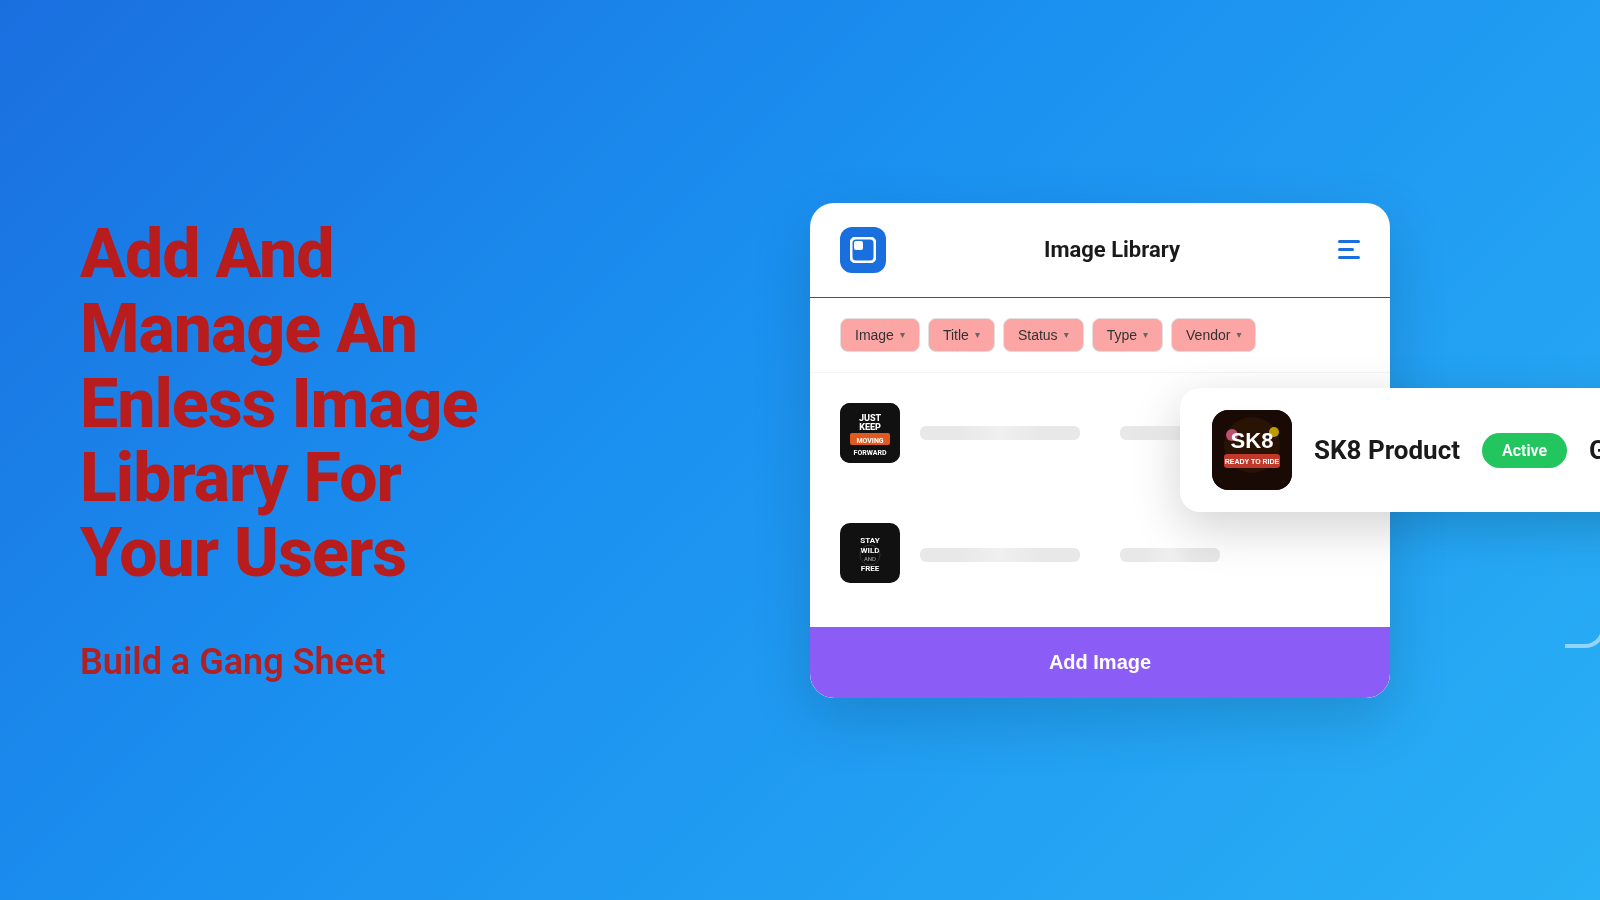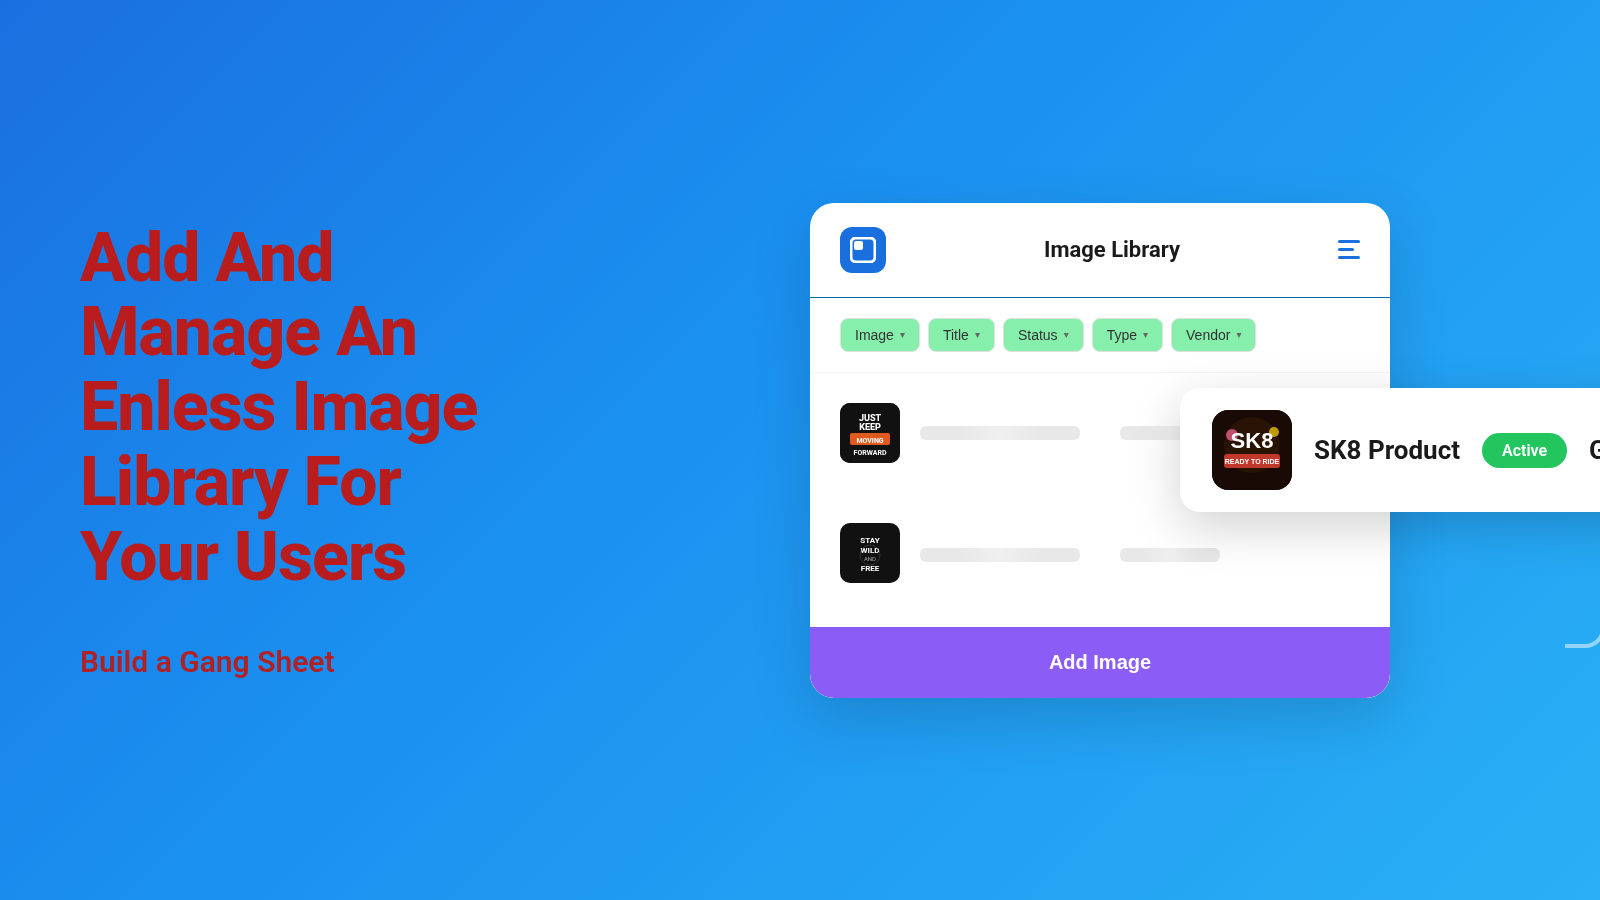--- a/index.html
+++ b/index.html
@@ -24,21 +24,21 @@
 
     .main-heading {
       font-size: 68px;
       font-weight: 800;
       line-height: 1.1;
       margin-bottom: 50px;
       letter-spacing: -1px;
     }
 
     .sub-heading {
-      font-size: 30px;
+      font-size: 36px;
       font-weight: 600;
       opacity: 0.95;
     }
 
     
     .right-section {
       flex: 1;
       display: flex;
       justify-content: center;
       align-items: center;
@@ -110,21 +110,21 @@
       border-bottom: 1px solid #f5f5f5;
     }
 
     .filter-btn {
       display: flex;
       align-items: center;
       gap: 6px;
       padding: 8px 14px;
       border: 1.5px solid #e0e0e0;
       border-radius: 8px;
-      background: #86efac;
+      background: #fca5a5;
       font-size: 14px;
       font-weight: 500;
       color: #333;
       cursor: pointer;
     }
 
     .filter-btn .chevron {
       font-size: 10px;
       color: #666;
     }

